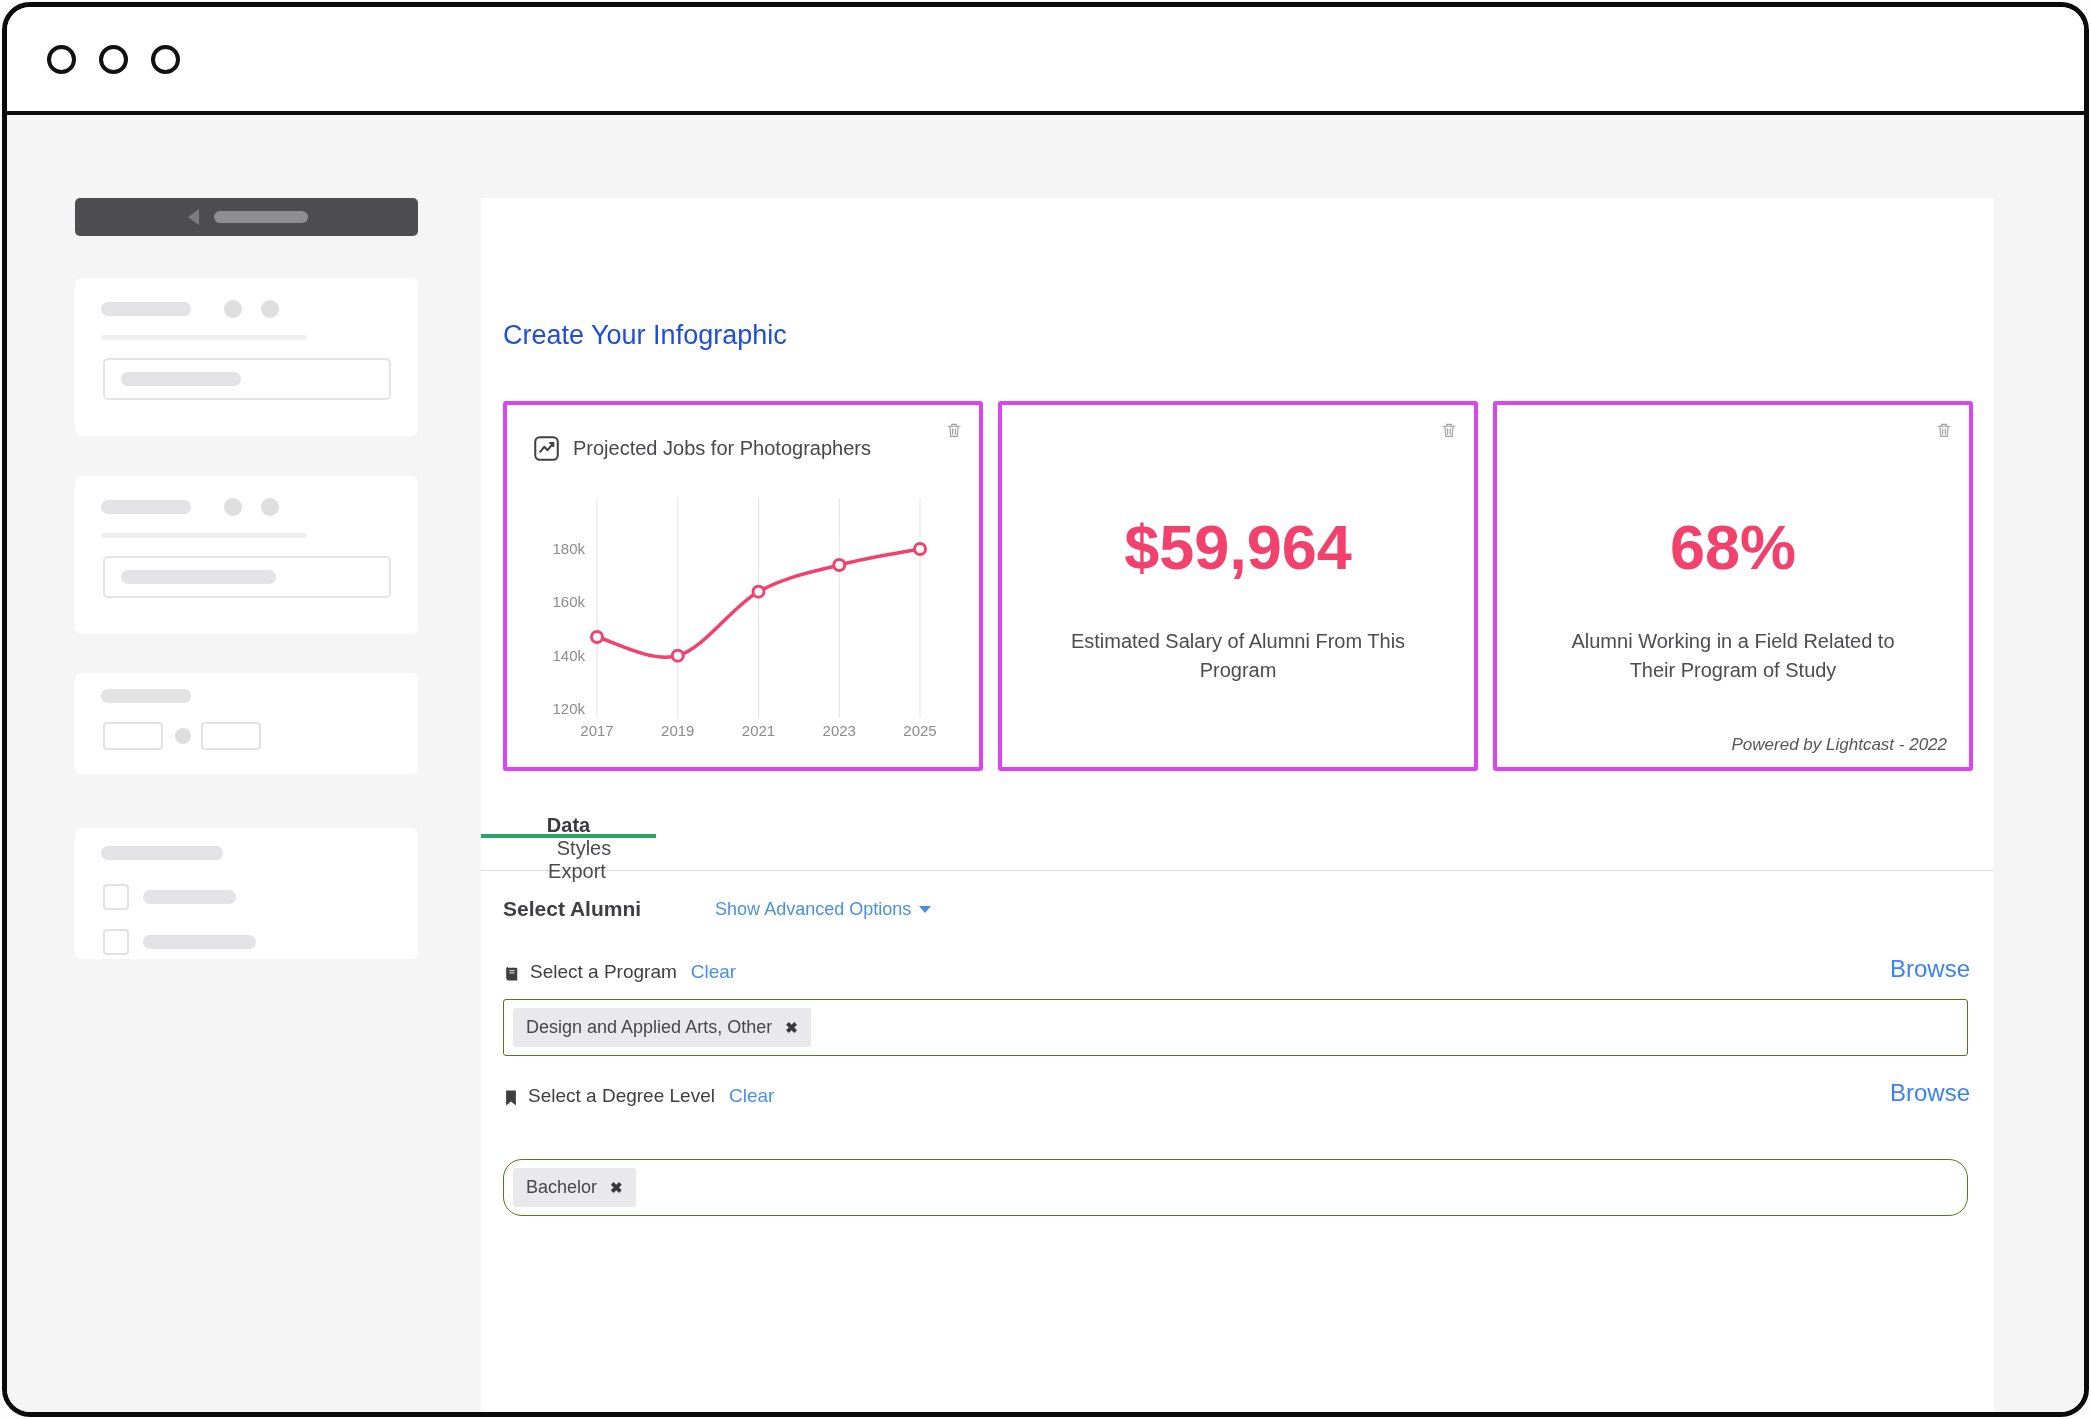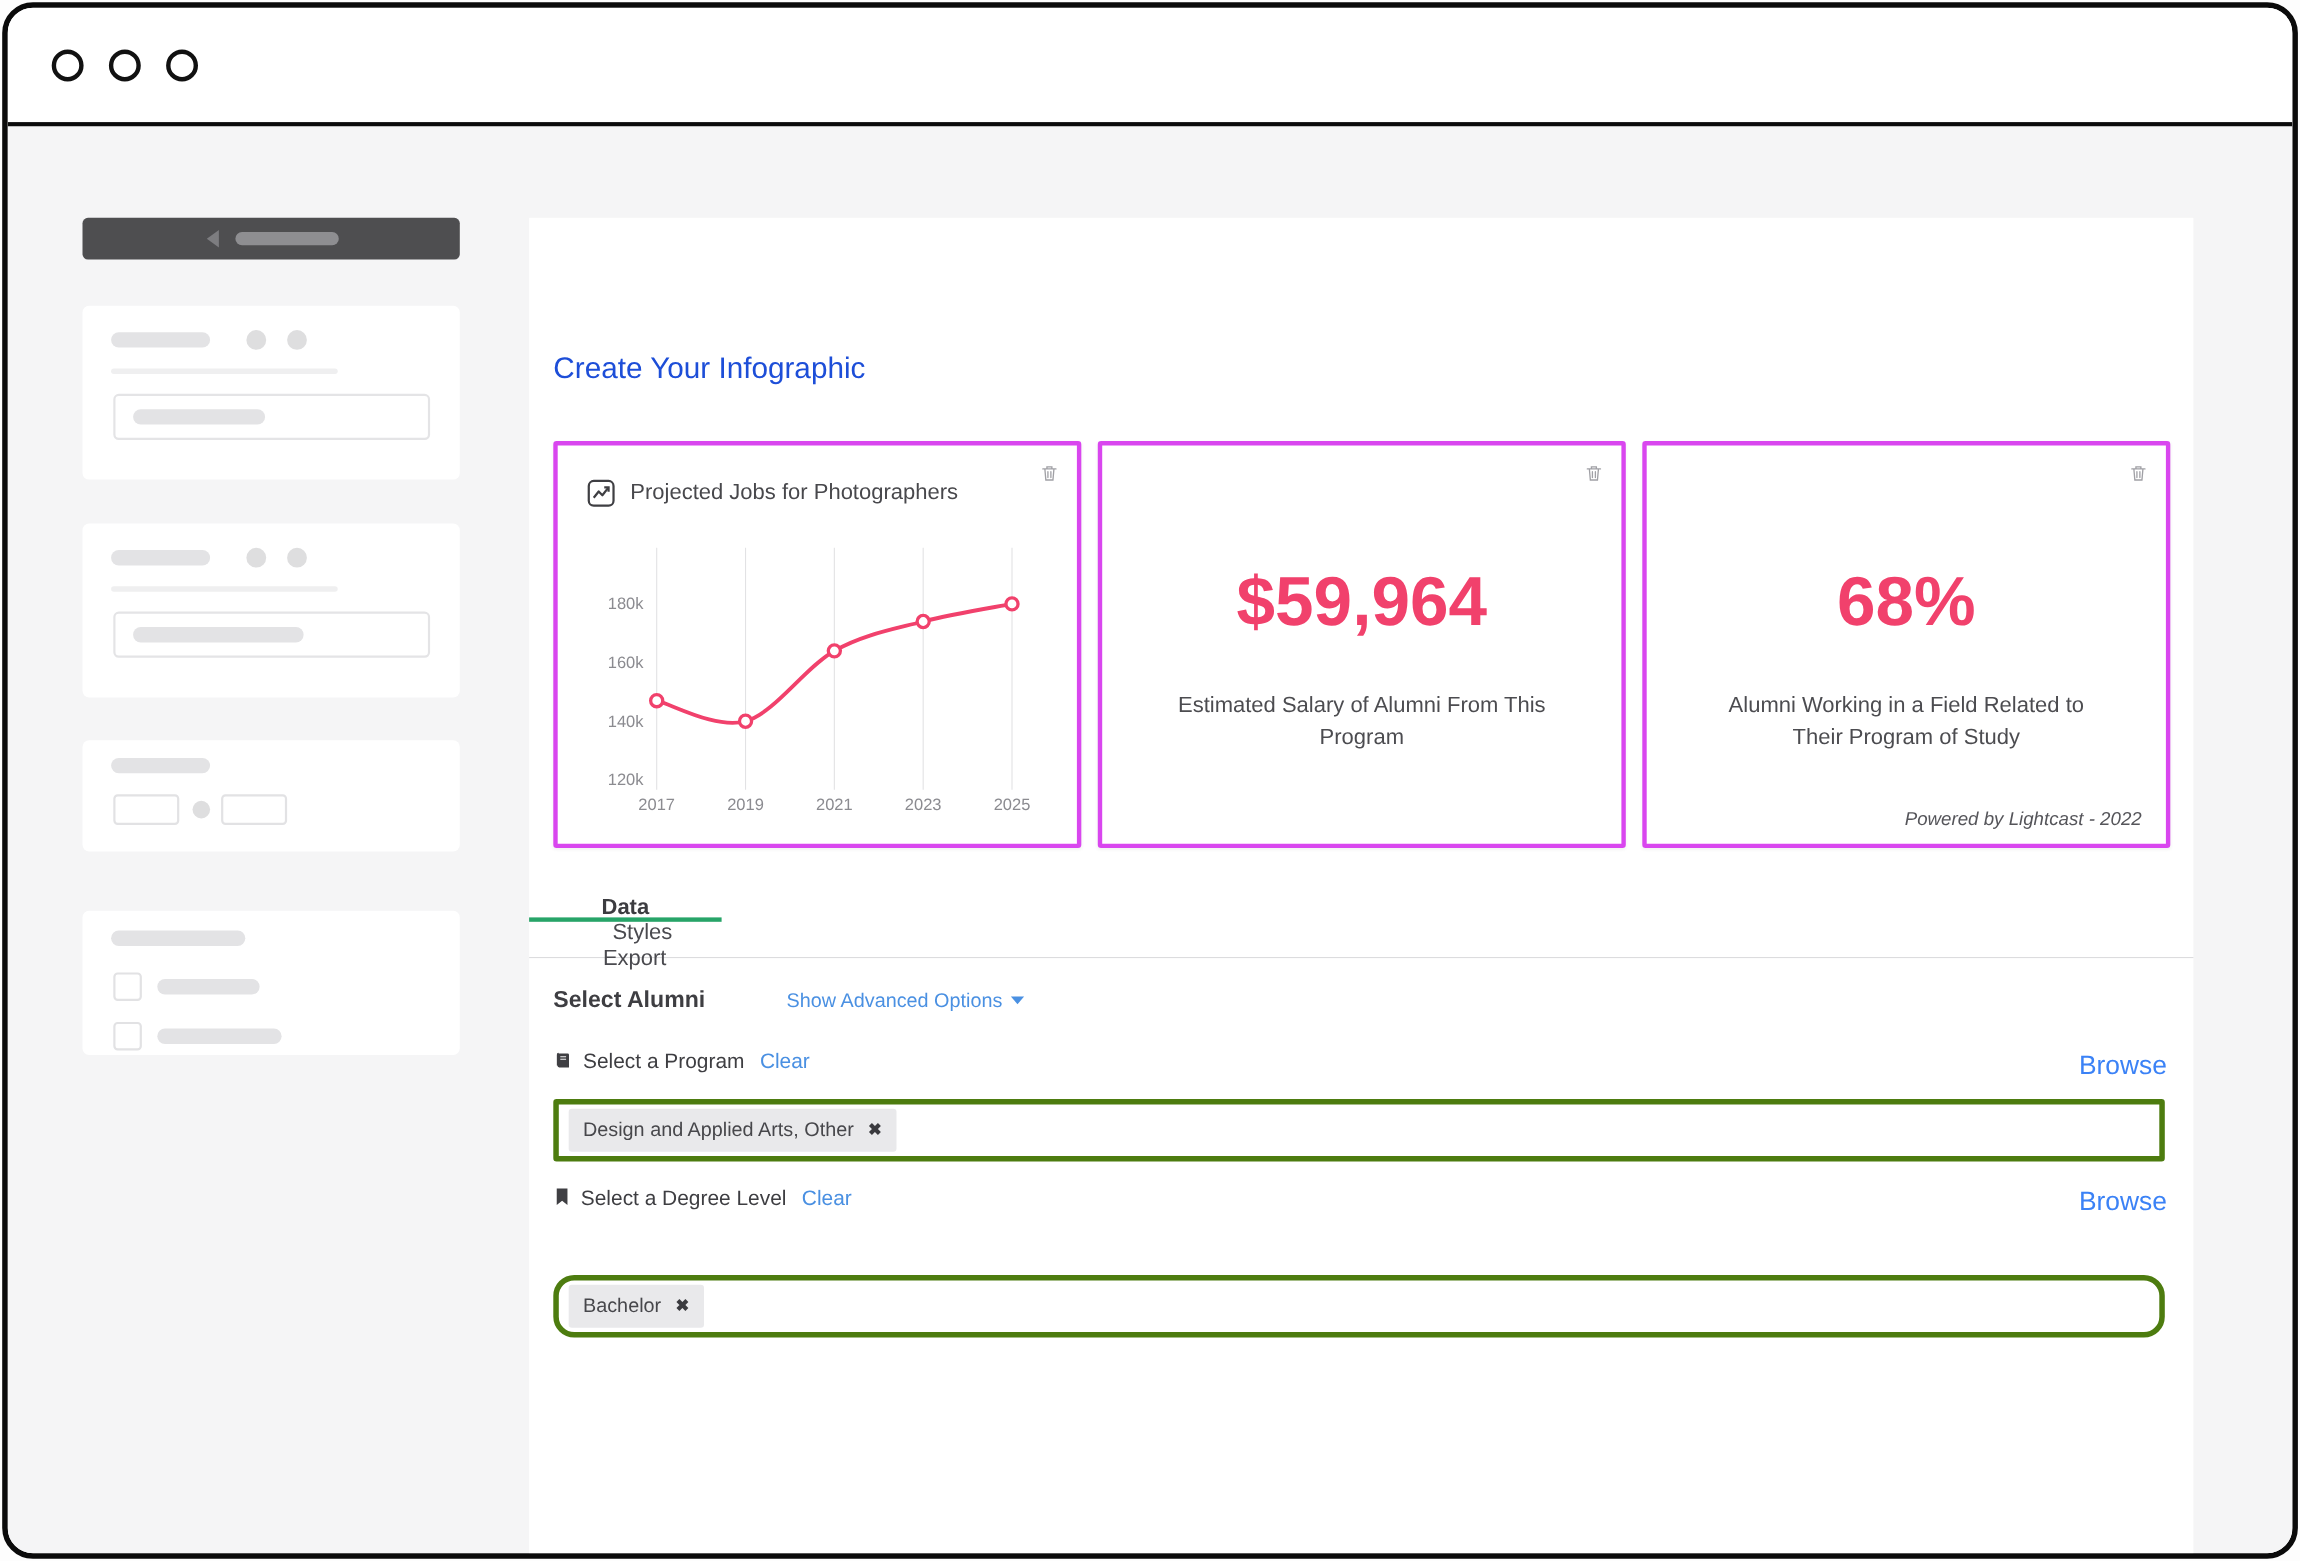--- a/index.html
+++ b/index.html
@@ -62,29 +62,29 @@
   .tab.active { font-weight:700; color:#3c3c40; }
   .tab.active::after { content:""; position:absolute; left:0; right:0; bottom:-1px; height:4px; background:#27a468; }
 
   
   .filters-head { position:absolute; top:699px; left:22px; display:flex; align-items:center; gap:39px; }
   .filters-heading { font-size:21px; font-weight:600; color:#3e3e42; }
   .adv-link { font-size:18px; color:#4a90e2; cursor:pointer; display:flex; align-items:center; gap:8px;margin-left:35px; }
   .caret-down { width:0; height:0; border-left:6px solid transparent; border-right:6px solid transparent;
                 border-top:7px solid #4a90e2; }
 
-  .field-row { position:absolute; left:22px; right:24px; display:flex; align-items:flex-start; }
+  .field-row { position:absolute; left:22px; right:24px; display:flex; align-items:flex-end; }
   .row-program { top:757px; }
   .row-degree  { top:881px; }
   .field-label { margin-left:9px; font-size:19px; color:#3e3e42; }
   .clear-link { margin-left:14px; font-size:19px; color:#4a90e2; cursor:pointer; }
   .browse-link { margin-left:auto; font-size:24px; color:#3b82f6; cursor:pointer; }
 
   .select-box { position:absolute; left:22px; width:1465px; height:57px; background:#fff;
-                border:5px solid #4d7c0f; border-radius:3px; box-sizing:border-box;
+                border:1px solid #4d7c0f; border-radius:3px; box-sizing:border-box;
                 display:flex; align-items:center; padding:0 9px; cursor:text; }
   .box-program { top:801px; }
   .box-degree  { top:961px;border-radius:19px; }
   .tag { display:inline-flex; align-items:center; gap:13px; background:#e9e9eb; border-radius:3px;
          padding:9px 13px; font-size:18px; color:#47474b; }
   .tag-x { font-size:15px; font-weight:bold; color:#3a3a3e; cursor:pointer; line-height:1; }
 </style>
 </head>
 <body>
 

